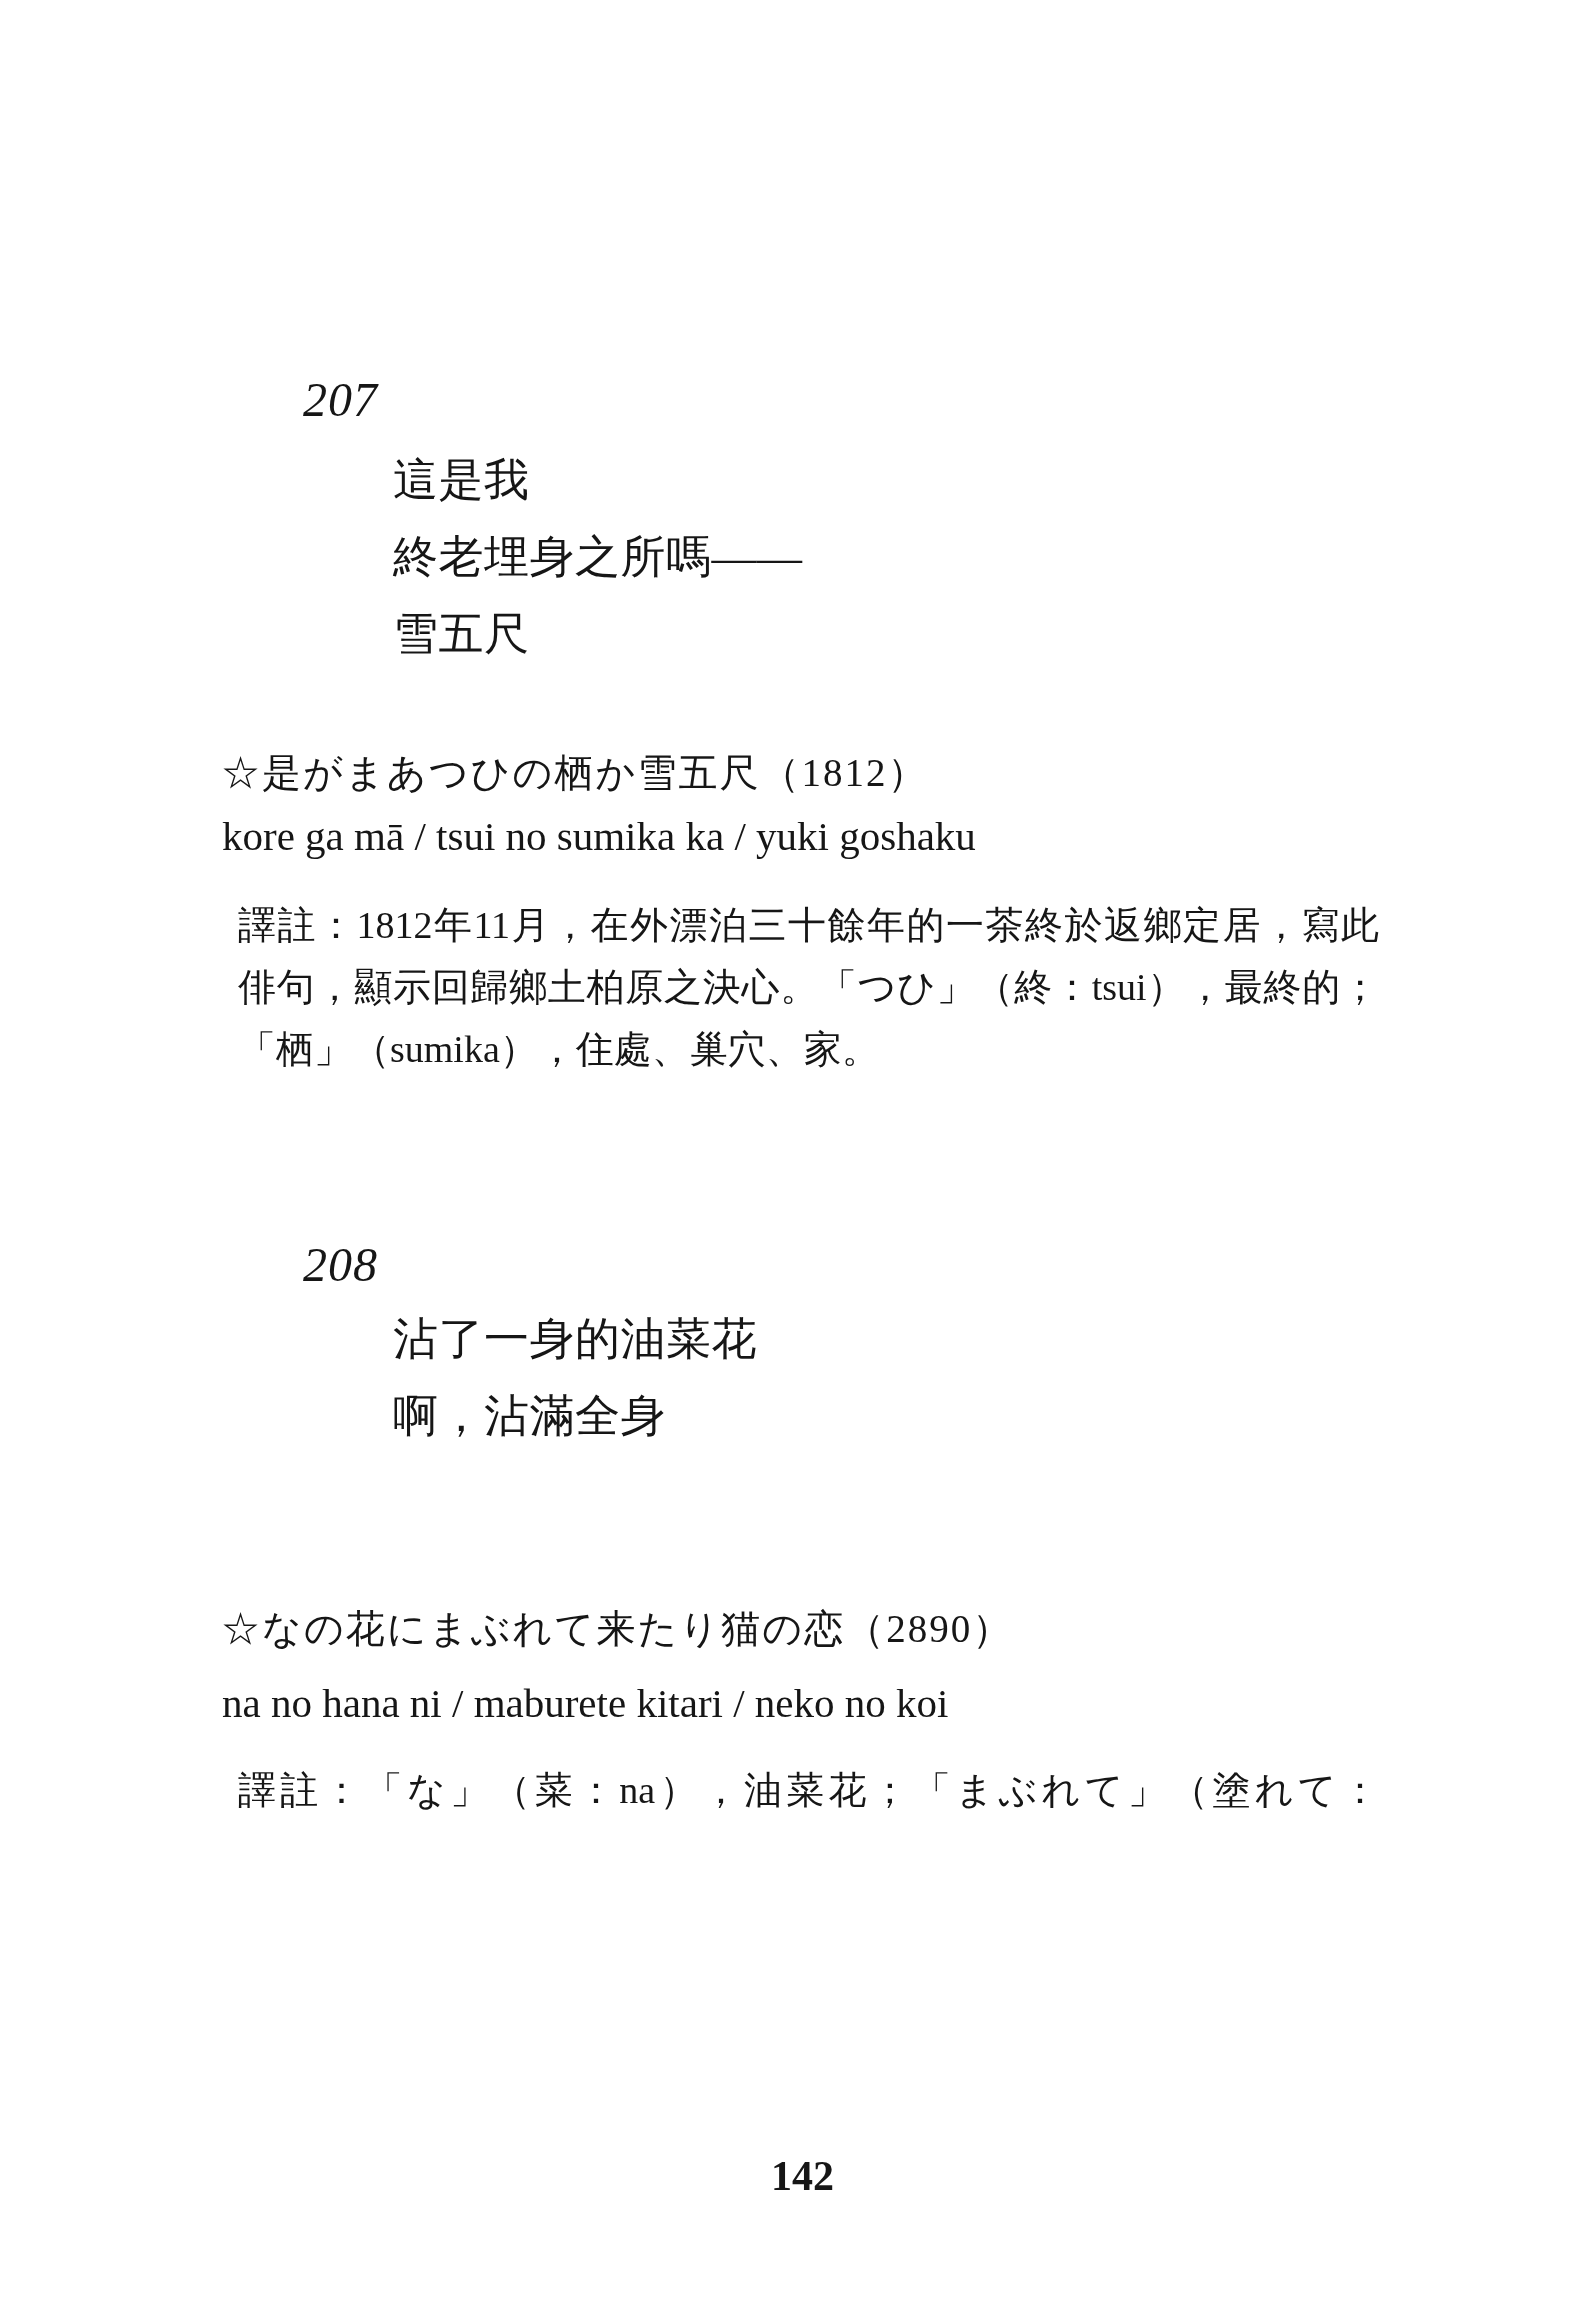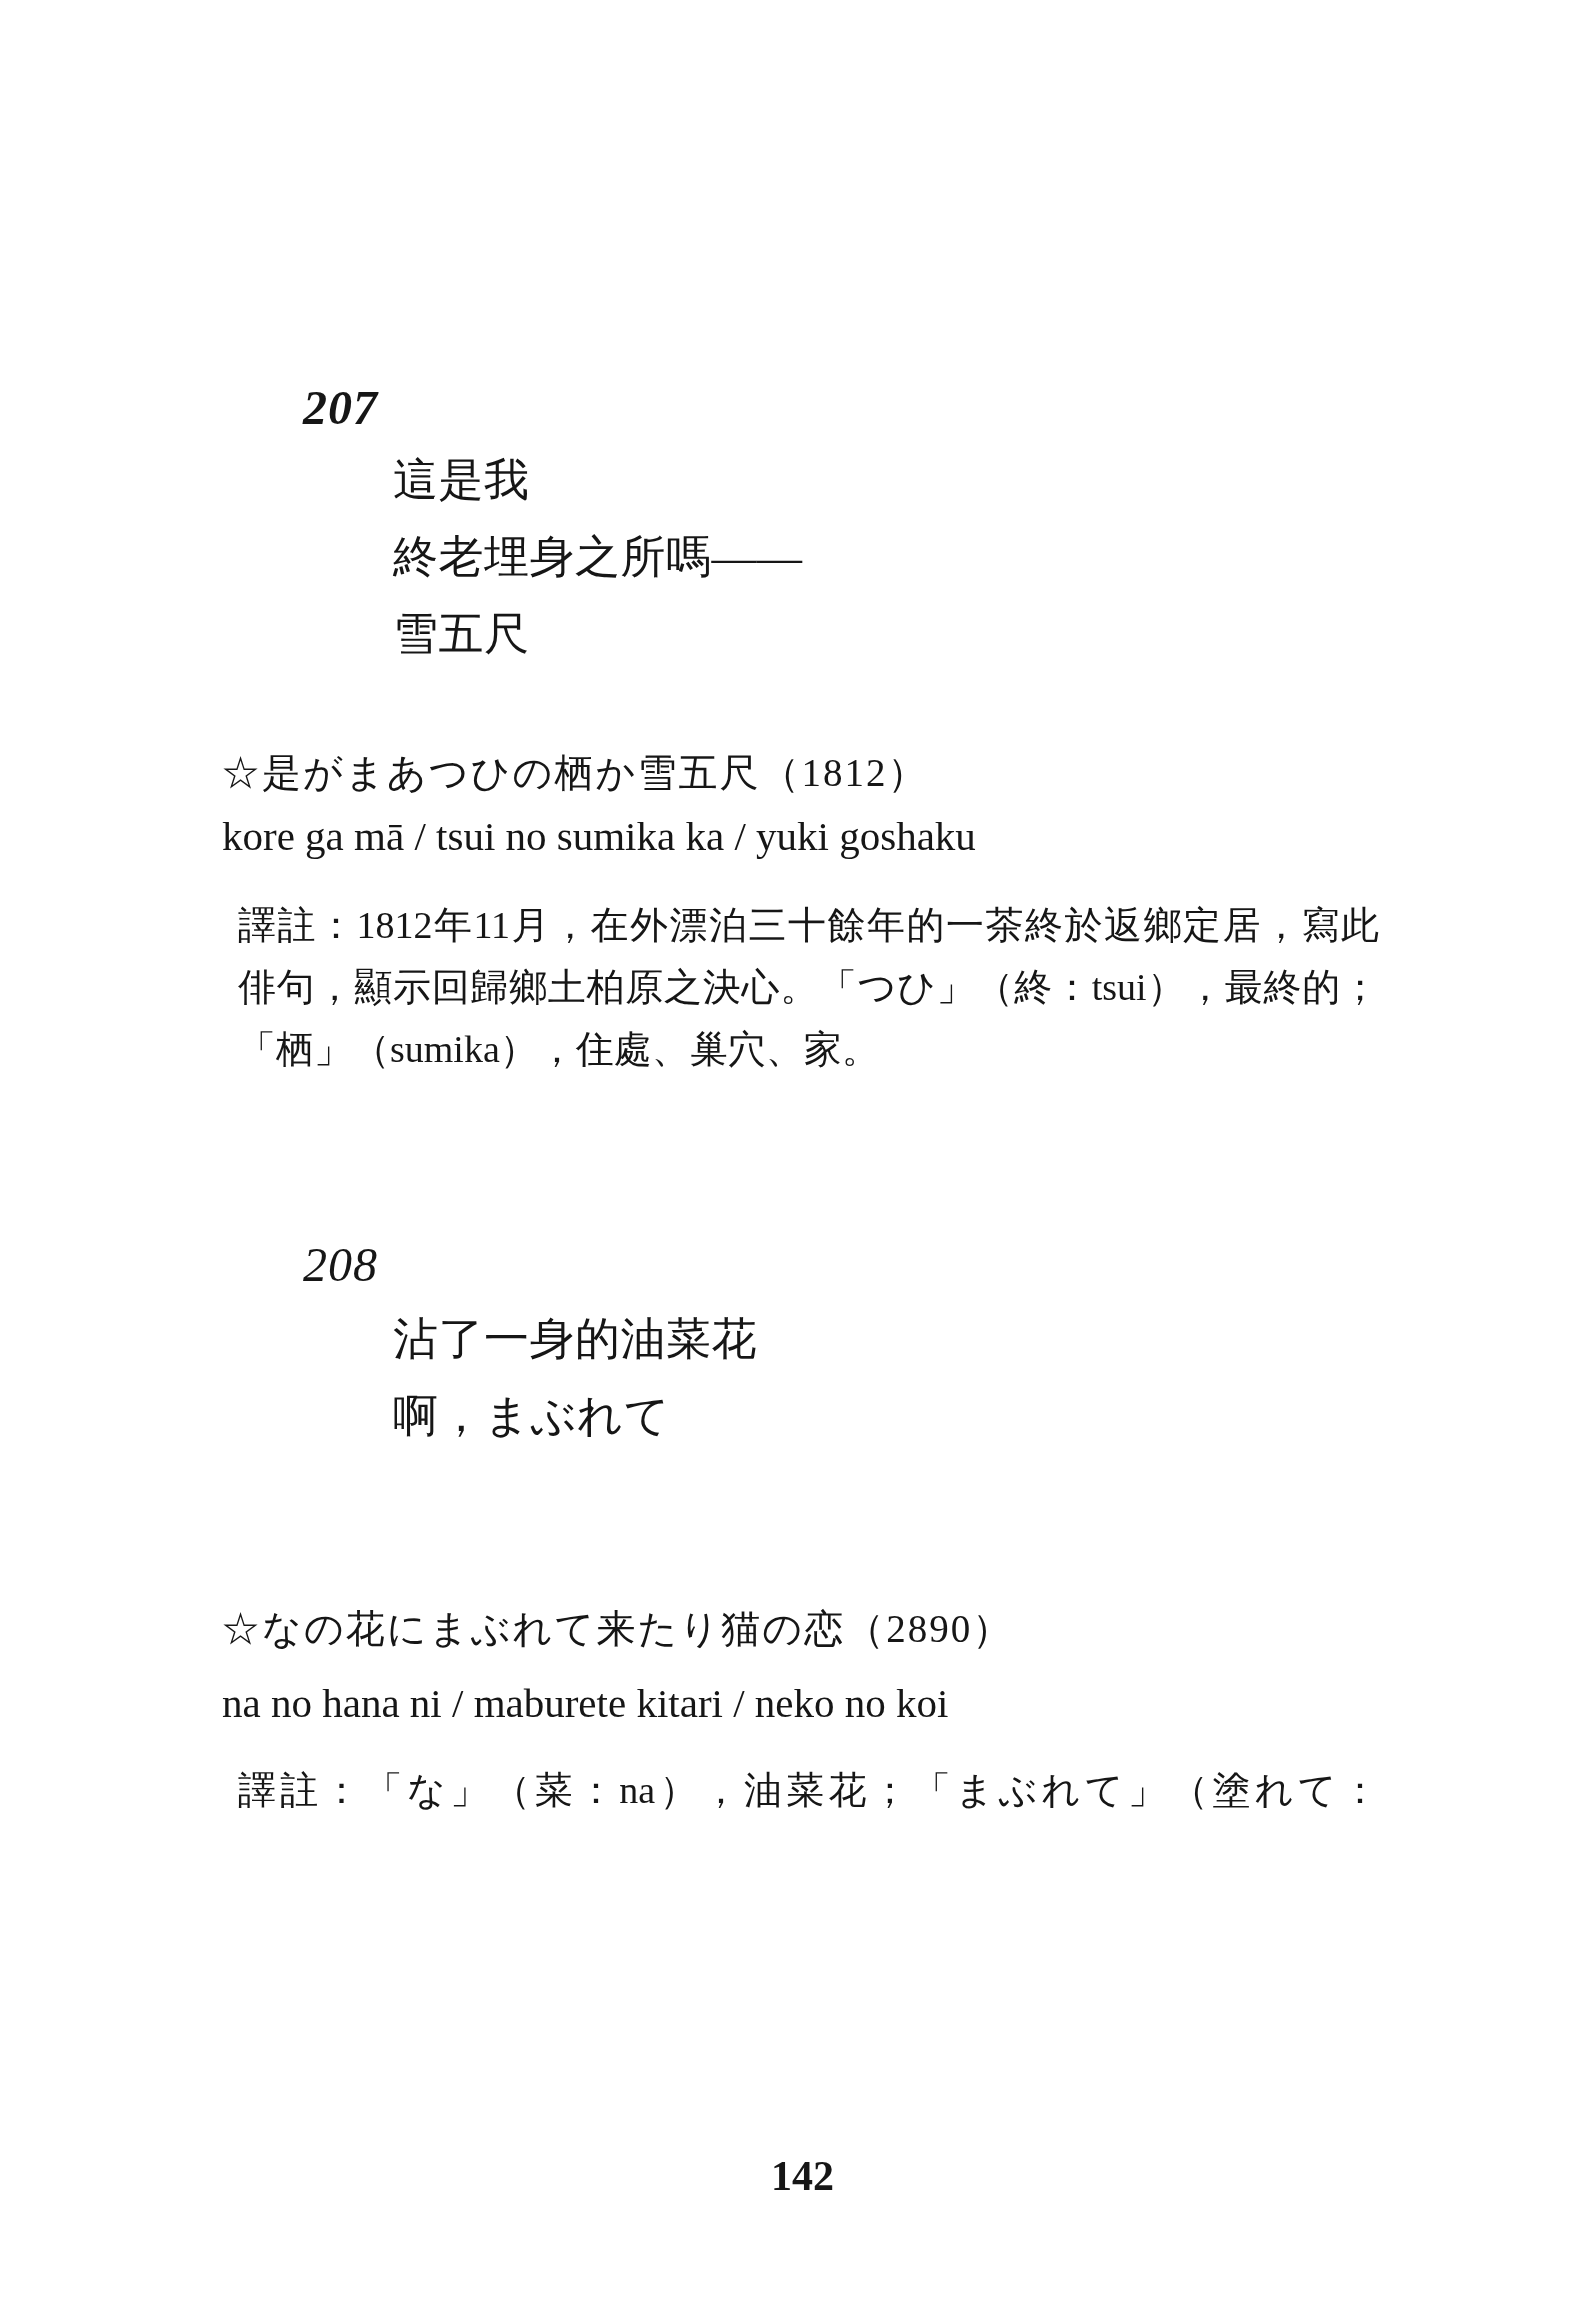--- a/index.html
+++ b/index.html
@@ -56,21 +56,21 @@
     font-size: 42px;
     line-height: 56px;
   }
 </style>
 </head>
 <body>
 
 <div class="page">
 
   <section>
-    <div class="abs poem-number" style="left:303px; top:380px;font-weight:bold;">207</div>
+    <div class="abs poem-number" style="left:303px; top:372px;">207</div>
 
     <div class="abs poem-block" style="left:393px; top:442px;">
       <div>這是我</div>
       <div>終老埋身之所嗎——</div>
       <div>雪五尺</div>
     </div>
 
     <div class="abs haiku-line" style="left:221px; top:745px;">☆是がまあつひの栖か雪五尺（1812）</div>
 
     <div class="abs romaji-line" style="left:222px; top:811px;">kore ga mā / tsui no sumika ka / yuki goshaku</div>
@@ -80,21 +80,21 @@
       <div class="note-line jline">俳句，顯示回歸鄉土柏原之決心。「つひ」（終：tsui），最終的；</div>
       <div class="note-line">「栖」（sumika），住處、巢穴、家。</div>
     </div>
   </section>
 
   <section>
     <div class="abs poem-number" style="left:303px; top:1237px;">208</div>
 
     <div class="abs poem-block" style="left:393px; top:1301px;">
       <div>沾了一身的油菜花</div>
-      <div>啊，まぶれて</div>
+      <div>啊，沾滿全身</div>
     </div>
 
     <div class="abs haiku-line" style="left:221px; top:1601px;">☆なの花にまぶれて来たり猫の恋（2890）</div>
 
     <div class="abs romaji-line" style="left:222px; top:1678px;">na no hana ni / maburete kitari / neko no koi</div>
 
     <div class="abs note-block" style="left:222px; top:1759px;">
       <div class="note-line jline">譯註：「な」（菜：na），油菜花；「まぶれて」（塗れて：</div>
     </div>
   </section>

